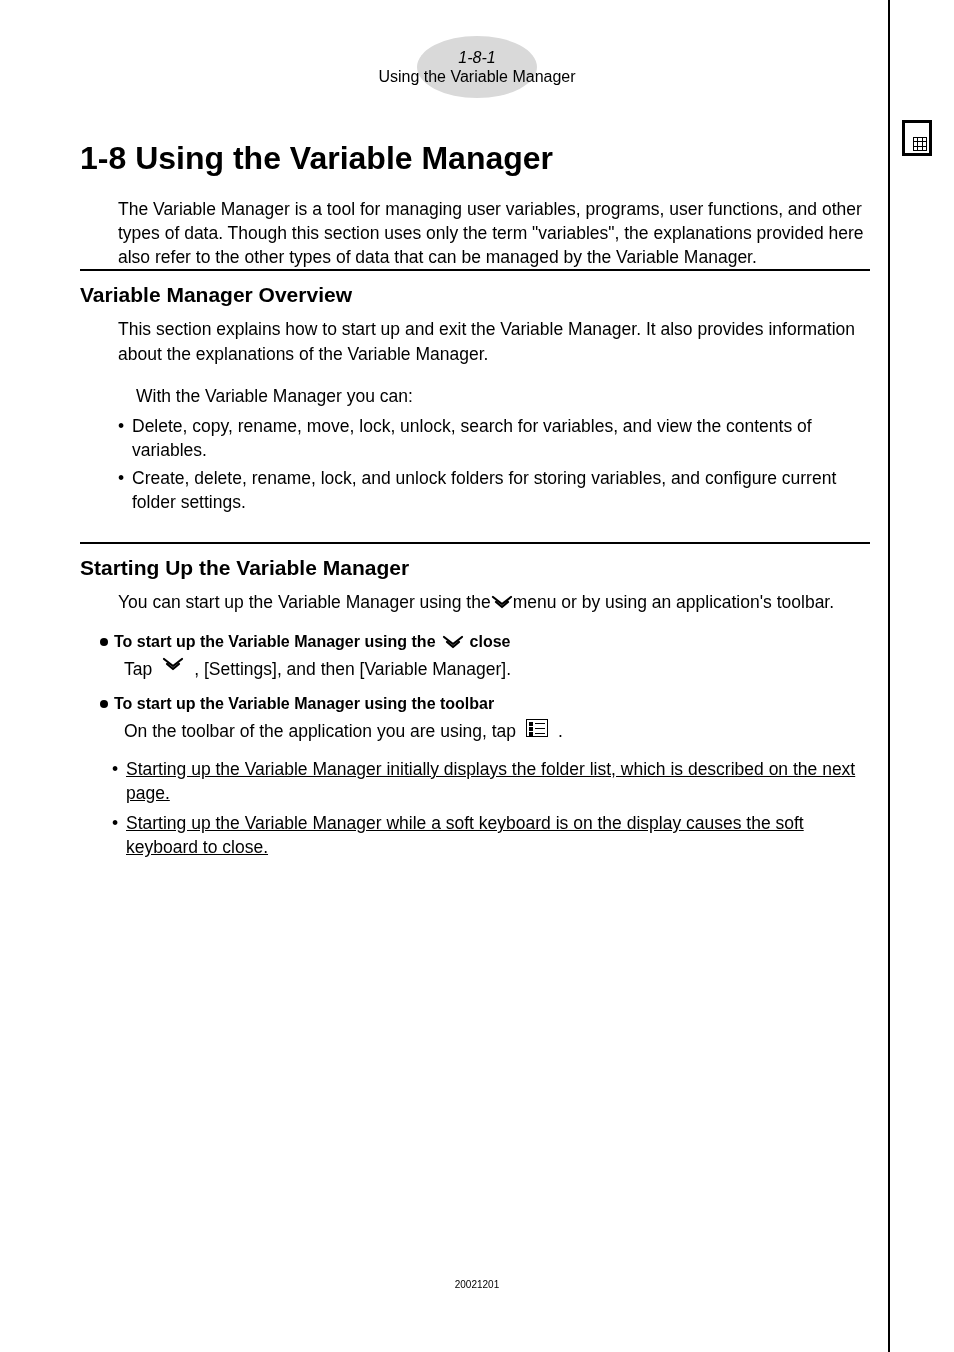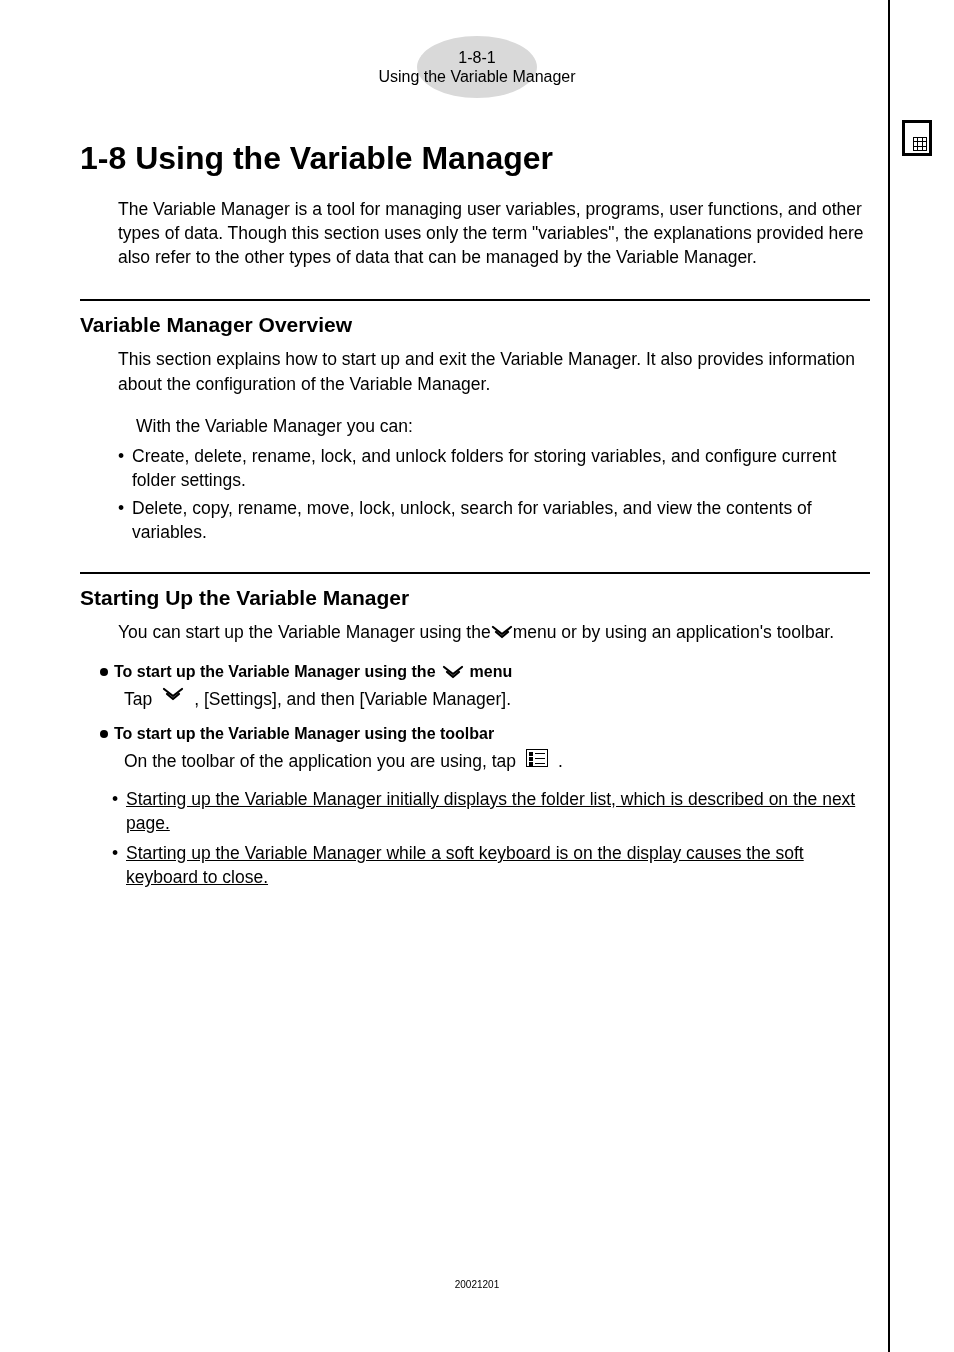--- a/index.html
+++ b/index.html
@@ -1,27 +1,27 @@
 <!DOCTYPE html>
 <html><head>
 <meta charset="utf-8">
 <style>
   * { margin: 0; padding: 0; box-sizing: border-box; }
   html, body { width: 954px; height: 1352px; background: #fff; font-family: Arial, Helvetica, sans-serif; color: #000; }
   .page { position: relative; width: 954px; height: 1352px; }
   .rule-right { position: absolute; right: 64px; top: 0; width: 2px; height: 1352px; background: #000; }
   .header-badge { position: absolute; top: 36px; left: 50%; transform: translateX(-50%); width: 120px; height: 62px; border-radius: 50%; background: #d9d9d9; display: flex; flex-direction: column; align-items: center; justify-content: center; }
-  .header-badge .num { font-size: 16px; line-height: 1.2; }
+  .header-badge .num { font-style: italic; font-size: 16px; line-height: 1.2; }
   .header-badge .title { font-size: 16px; line-height: 1.2; white-space: nowrap; }
   .side-icon { position: absolute; top: 120px; right: 22px; width: 30px; height: 36px; border: 3px solid #000; }
   .side-icon-inner { position: absolute; bottom: 2px; right: 2px; width: 14px; height: 14px; background: #000; display: grid; grid-template-columns: repeat(3,1fr); grid-template-rows: repeat(3,1fr); gap: 1px; padding: 1px; }
   .side-icon-inner span { background: #fff; }
   .content { position: absolute; left: 80px; top: 140px; width: 790px; }
   h1 { font-size: 32px; font-weight: bold; margin-bottom: 20px; }
-  .intro { margin-left: 38px; font-size: 17.5px; line-height: 1.38; margin-bottom: 30px; }
+  .intro { margin-left: 38px; font-size: 17.5px; line-height: 1.38; }
   hr.divider { border: none; border-top: 2px solid #000; margin: 0 0 12px 0; }
   h2 { font-size: 21px; font-weight: bold; margin-bottom: 10px; }
   .para { margin-left: 38px; font-size: 17.5px; line-height: 1.38; margin-bottom: 18px; }
   .subpara { margin-left: 56px; font-size: 17.5px; line-height: 1.38; margin-bottom: 6px; }
   ul.bullets { list-style: none; margin-left: 38px; margin-bottom: 28px; }
   ul.bullets li { position: relative; padding-left: 14px; font-size: 17.5px; line-height: 1.38; margin-bottom: 4px; }
   ul.bullets li::before { content: "•"; position: absolute; left: 0; top: 0; }
   .subhead { margin-left: 20px; font-size: 16px; font-weight: bold; margin-bottom: 6px; display: flex; align-items: center; gap: 6px; }
   .subhead .dot { width: 8px; height: 8px; border-radius: 50%; background: #000; display: inline-block; flex-shrink: 0; }
   .tap-line { margin-left: 44px; font-size: 17.5px; line-height: 1.38; margin-bottom: 14px; display: flex; align-items: flex-start; flex-wrap: wrap; gap: 10px; }
@@ -60,25 +60,25 @@
         <span></span>
     </div>
   </div>
 
   <div class="content">
     <h1>1-8  Using the Variable Manager</h1>
     <p class="intro">The Variable Manager is a tool for managing user variables, programs, user functions, and other types of data. Though this section uses only the term "variables", the explanations provided here also refer to the other types of data that can be managed by the Variable Manager.</p>
 
     <hr class="divider">
     <h2>Variable Manager Overview</h2>
-    <p class="para">This section explains how to start up and exit the Variable Manager. It also provides information about the configuration of the Variable Manager.</p>
+    <p class="para">This section explains how to start up and exit the Variable Manager. It also provides information about the explanations of the Variable Manager.</p>
     <p class="subpara">With the Variable Manager you can:</p>
     <ul class="bullets">
+      <li>Delete, copy, rename, move, lock, unlock, search for variables, and view the contents of variables.</li>
       <li>Create, delete, rename, lock, and unlock folders for storing variables, and configure current folder settings.</li>
-      <li>Delete, copy, rename, move, lock, unlock, search for variables, and view the contents of variables.</li>
     </ul>
 
     <hr class="divider">
     <h2>Starting Up the Variable Manager</h2>
     <p class="para flex-line">
       <span>You can start up the Variable Manager using the </span>
       <span class="settings-icon">
         <svg viewBox="0 0 22 14">
             <path d="M2 2 L11 9 L20 2 M5 7 L11 12 L17 7" stroke="#000" stroke-width="2.2" fill="none" stroke-linecap="round" stroke-linejoin="round"></path>
           </svg>
@@ -87,21 +87,21 @@
     </p>
 
     <div class="subhead">
       <span class="dot"></span>
       <span>To start up the Variable Manager using the </span>
       <span class="settings-icon">
         <svg viewBox="0 0 22 14">
             <path d="M2 2 L11 9 L20 2 M5 7 L11 12 L17 7" stroke="#000" stroke-width="2.2" fill="none" stroke-linecap="round" stroke-linejoin="round"></path>
           </svg>
       </span>
-      <span> menu</span>
+      <span> close</span>
     </div>
     <div class="tap-line">
       <span>Tap </span>
       <span class="settings-icon">
         <svg viewBox="0 0 22 14">
             <path d="M2 2 L11 9 L20 2 M5 7 L11 12 L17 7" stroke="#000" stroke-width="2.2" fill="none" stroke-linecap="round" stroke-linejoin="round"></path>
           </svg>
       </span>
       <span> , [Settings], and then [Variable Manager].</span>
     </div>

